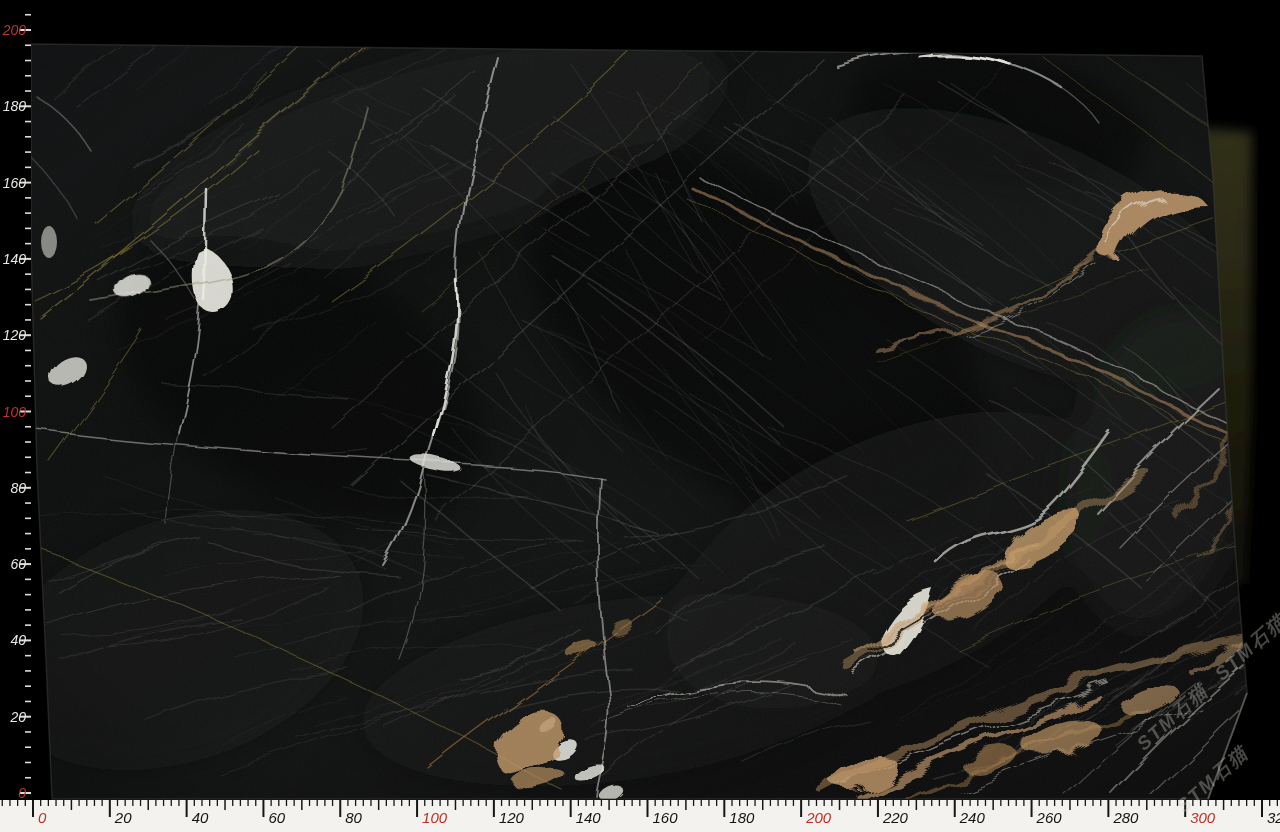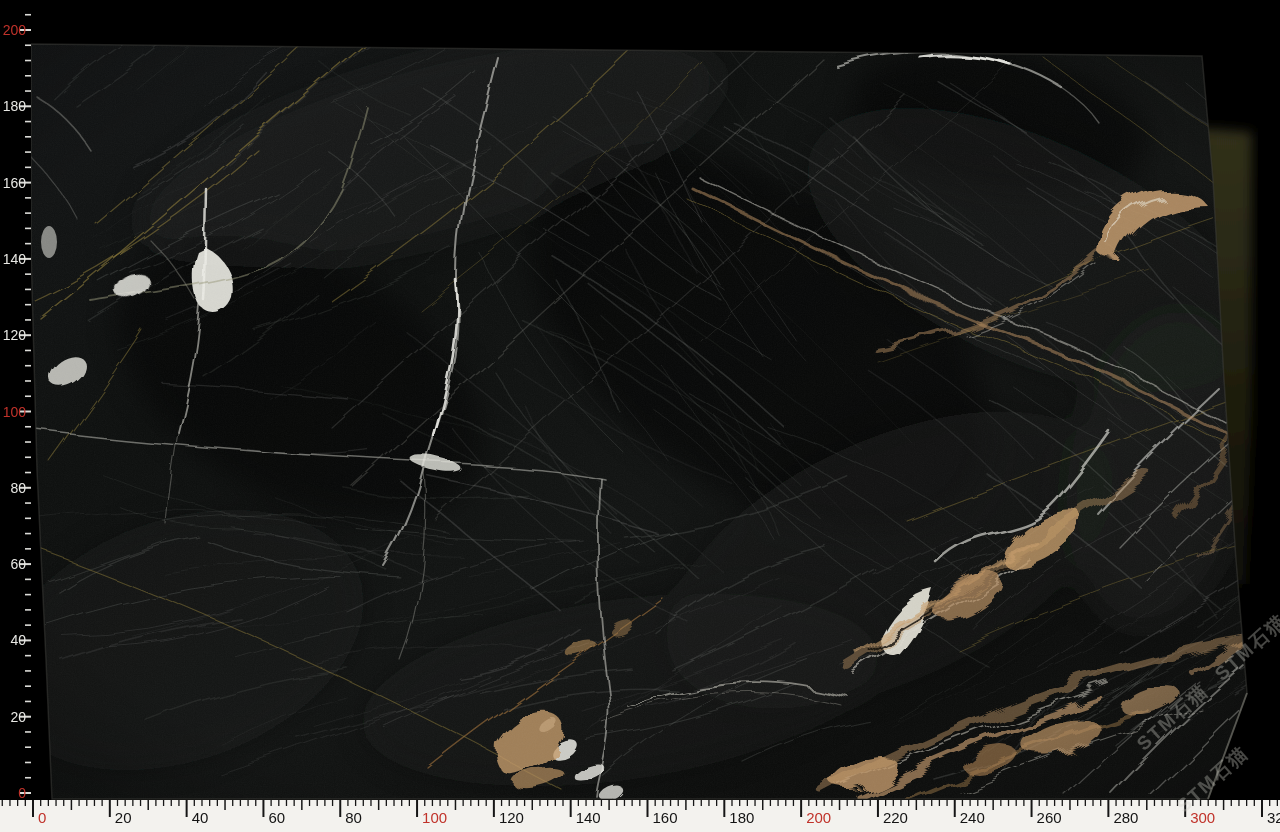--- a/index.html
+++ b/index.html
@@ -1,17 +1,17 @@
 <!DOCTYPE html>
 <html><head>
 <meta charset="utf-8">
 <style>
   html,body{margin:0;padding:0;background:#000;}
   body{width:1280px;height:832px;overflow:hidden;position:relative;font-family:"Liberation Sans",sans-serif;}
-  #stage{position:absolute;inset:0;}
+  #stage{position:absolute;inset:0;font-style:italic;}
   svg{position:absolute;left:0;top:0;}
   svg text{font-family:"Liberation Sans",sans-serif;}
   .wm{position:absolute;font-weight:bold;font-size:19px;letter-spacing:2px;
       color:rgba(207,207,198,0.34);transform:rotate(-42deg);white-space:nowrap;
       transform-origin:left center;pointer-events:none;}
   #wm1{left:1140px;top:734px}
   #wm2{left:1180px;top:796px}
   #wm3{left:1218px;top:664px}
 </style>
 </head>

